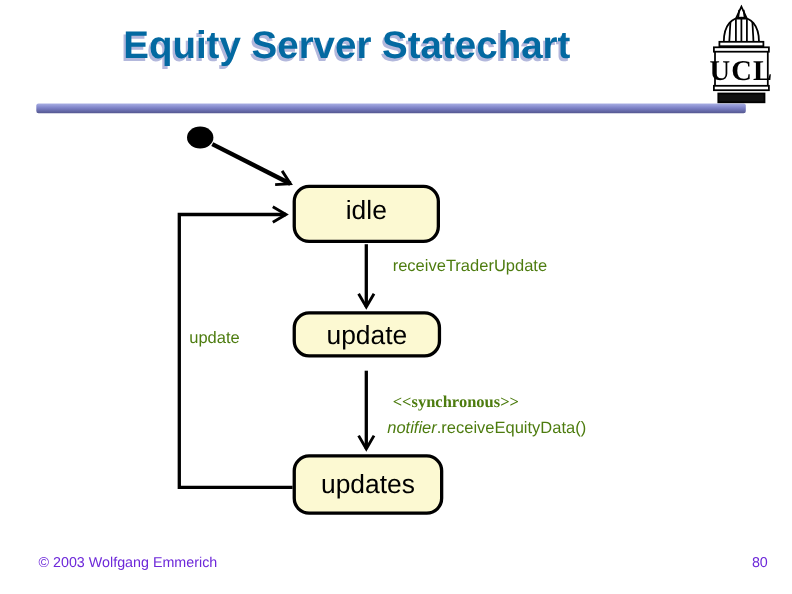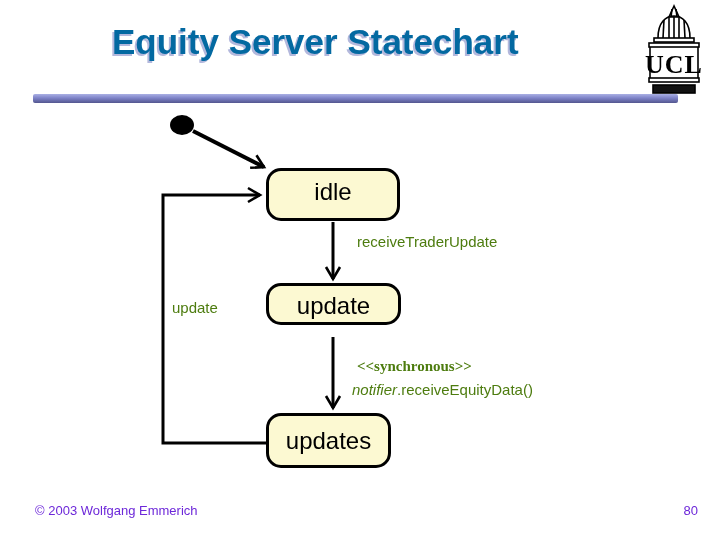--- a/index.html
+++ b/index.html
@@ -27,21 +27,21 @@
     position:absolute;left:0;top:0;width:720px;height:540px;
   }
   .state{
     position:absolute;box-sizing:border-box;
     background:#FCF9D2;border:3px solid #000;border-radius:15px;
     color:#000;font-size:24px;text-align:center;
     display:flex;flex-direction:column;align-items:center;
   }
   #st-idle{left:266px;top:168px;width:134px;height:53px;padding-top:7px;}
   #st-update{left:266px;top:283px;width:135px;height:42px;padding-top:6px;}
-  #st-completed{left:266px;top:413px;width:125px;height:55px;justify-content:center;line-height:21px;}
+  #st-completed{left:266px;top:413px;width:137px;height:55px;justify-content:center;line-height:21px;}
   .tlabel{
     position:absolute;font-size:15px;color:#4d7c0f;white-space:nowrap;
   }
   #lbl-receive{left:357px;top:233px;}
   #lbl-reply{left:172px;top:299px;}
   #lbl-sync{left:357px;top:358px;font-weight:bold;font-family:Liberation Serif, serif;}
   #lbl-call{left:352px;top:381px;}
   #lbl-call .obj{font-style:italic;}
   .footer-text{
     position:absolute;top:503px;font-size:13px;color:#6d28d9;

